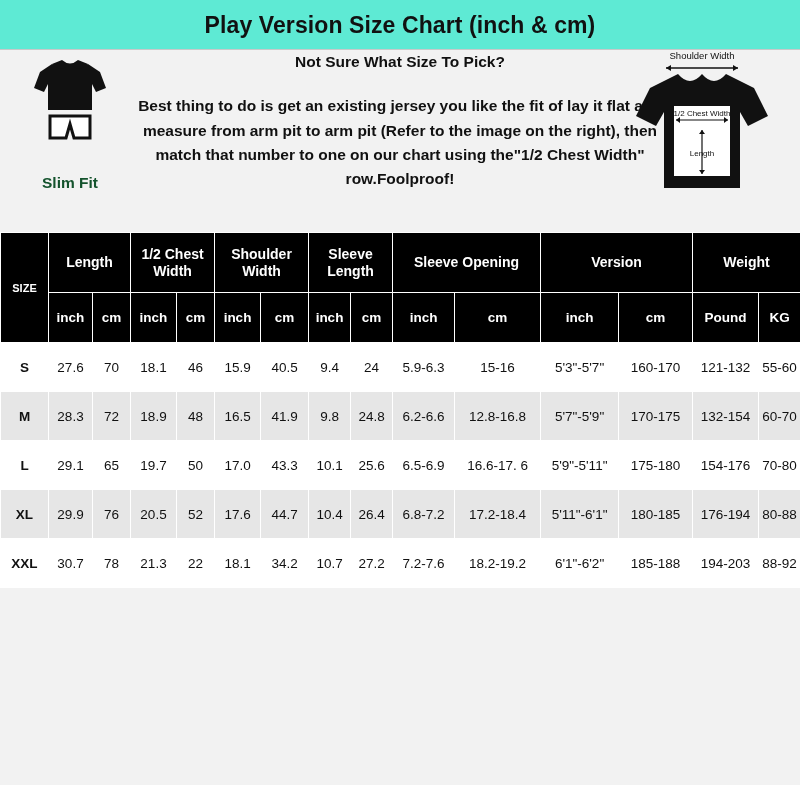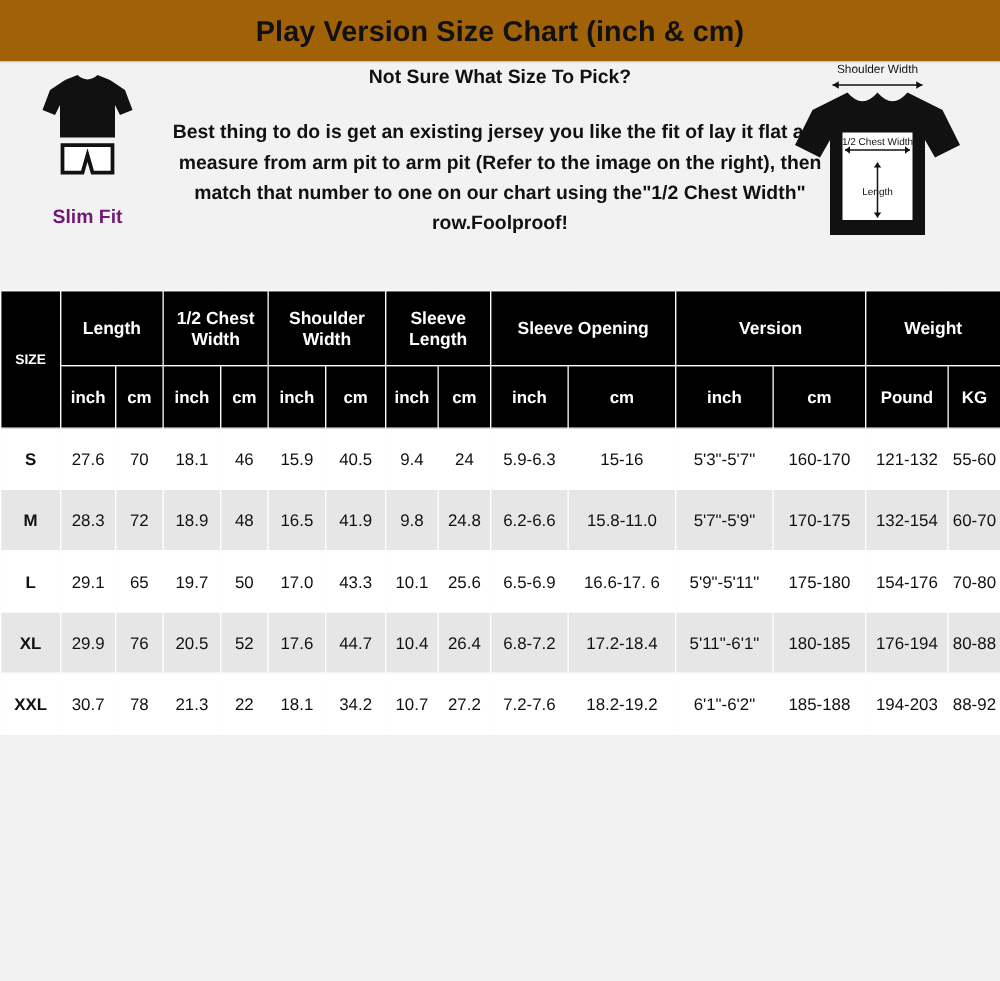--- a/index.html
+++ b/index.html
@@ -17,21 +17,21 @@
     height: 785px;
     background: #f2f2f2;
     overflow: hidden;
   }
 
   
   .title-bar {
     width: 100%;
     text-align: center;
     padding: 12px 0 10px 0;
-    background: #a16207;
+    background: #5eead4;
   }
   .title-bar .title {
     font-size: 23px;
     font-weight: bold;
     color: #111111;
     letter-spacing: 0.1px;
   }
   .divider {
     width: 100%;
     height: 1px;
@@ -77,24 +77,24 @@
 
   
   .fig-left {
     position: absolute;
     left: 22px;
     top: 4px;
     width: 96px;
     text-align: center;
   }
   .fig-left .cap {
-    margin-top: 10px;
+    margin-top: 20px;
     font-size: 15.5px;
     font-weight: bold;
-    color: #701a75;
+    color: #14532d;
   }
 
   
   .fig-right {
     position: absolute;
     right: 18px;
     top: 0px;
     width: 160px;
     text-align: center;
   }
@@ -260,21 +260,21 @@
         <td class="sz">M</td>
         <td>28.3</td>
         <td>72</td>
         <td>18.9</td>
         <td>48</td>
         <td>16.5</td>
         <td>41.9</td>
         <td>9.8</td>
         <td>24.8</td>
         <td>6.2-6.6</td>
-        <td>15.8-11.0</td>
+        <td>12.8-16.8</td>
         <td>5'7"-5'9"</td>
         <td>170-175</td>
         <td>132-154</td>
         <td>60-70</td>
       </tr>
       <tr class="odd">
         <td class="sz">L</td>
         <td>29.1</td>
         <td>65</td>
         <td>19.7</td>

